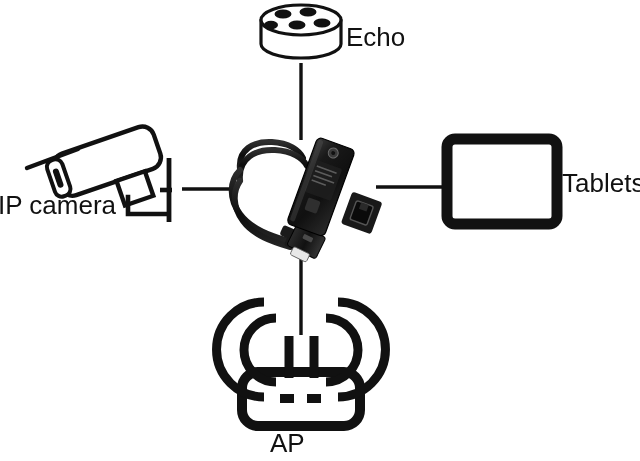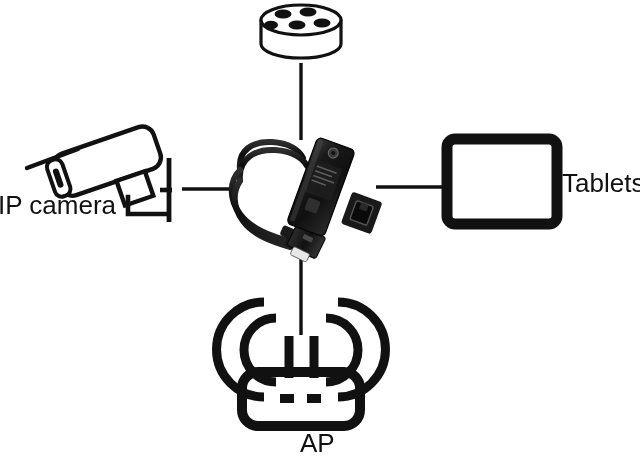--- a/index.html
+++ b/index.html
@@ -41,21 +41,21 @@
     left: -2px;
     top: 192px;
     font-size: 26px;
   }
   #label-tablets {
     left: 562px;
     top: 170px;
     font-size: 26px;
   }
   #label-ap {
-    left: 300px;
+    left: 270px;
     top: 430px;
     font-size: 26px;
   }
 </style>
 </head>
 <body>
 
 <div id="diagram-root">
 
   <svg id="diagram-svg" viewBox="0 0 640 461" xmlns="http://www.w3.org/2000/svg">
@@ -180,20 +180,21 @@
       <line x1="314" y1="378" x2="314" y2="336" stroke="#111111" stroke-width="9"></line>
 
       <path d="M 264 302 A 46 46 0 0 0 264 397" fill="none" stroke="#111111" stroke-width="9" stroke-linecap="butt"></path>
       <path d="M 276 318 A 30 30 0 0 0 276 382" fill="none" stroke="#111111" stroke-width="9" stroke-linecap="butt"></path>
 
       <path d="M 338 302 A 46 46 0 0 1 338 397" fill="none" stroke="#111111" stroke-width="9" stroke-linecap="butt"></path>
       <path d="M 326 318 A 30 30 0 0 1 326 382" fill="none" stroke="#111111" stroke-width="9" stroke-linecap="butt"></path>
     </g>
   </svg>
 
+  <div class="node-label" id="label-echo">Echo</div>
 
   <div class="node-label" id="label-ipcamera">IP camera</div>
 
   <div class="node-label" id="label-tablets">Tablets</div>
 
   <div class="node-label" id="label-ap">AP</div>
 
 </div>
 
 </body></html>

